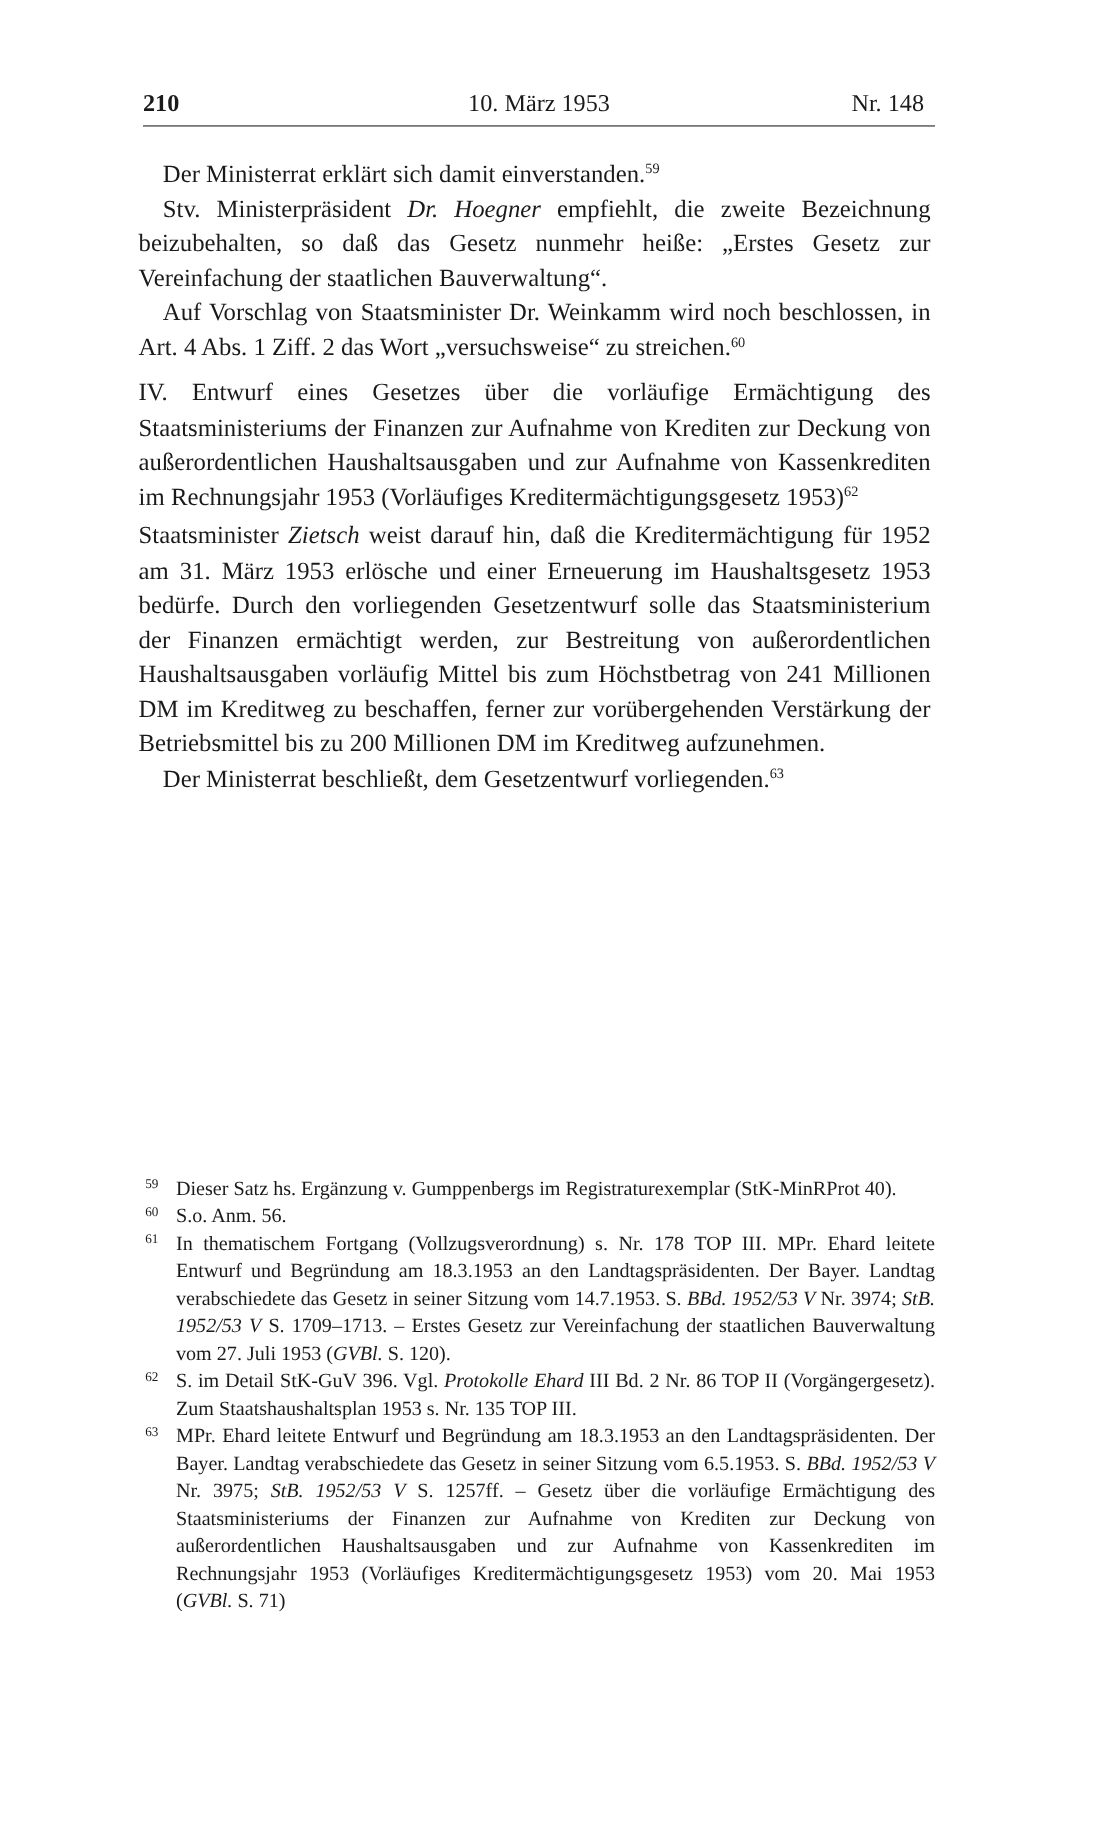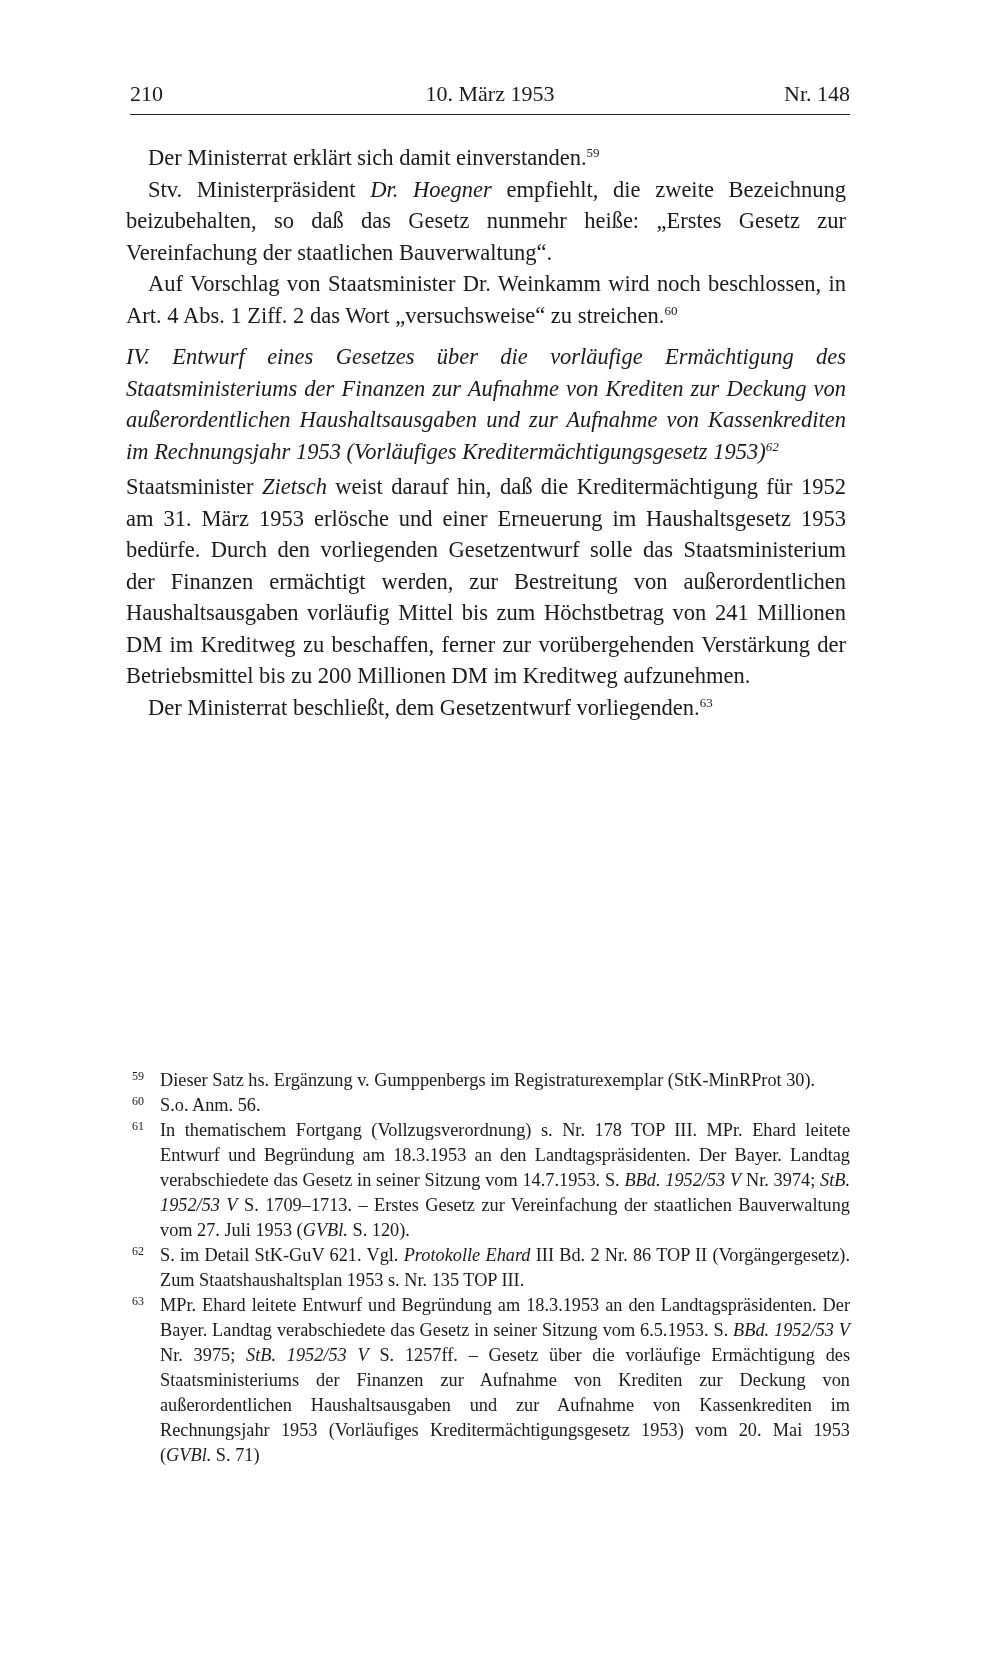--- a/index.html
+++ b/index.html
@@ -1,28 +1,28 @@
 <!DOCTYPE html>
 <html><head>
 <meta charset="utf-8">
 <style>
   html, body { margin: 0; padding: 0; background: #ffffff; }
   body { width: 1000px; height: 1666px; position: relative; overflow: hidden;
          font-family: "Liberation Serif", "DejaVu Serif", serif; color: #1a1a1a; }
   .header { position: absolute; left: 130px; top: 80px; width: 720px; height: 36px; }
   .header span { position: absolute; top: 0; font-size: 22px; line-height: 28px; }
-  .hdr-left { left: 0; }
+  .hdr-left { left: 0; font-weight: bold; }
   .hdr-center { left: 0; right: 0; text-align: center; }
-  .hdr-right { right: 0; }
+  .hdr-right { right: 10px; }
   .hdr-rule { position: absolute; left: 0; right: 0; top: 34px; border-top: 1.2px solid #222; }
   .body-text { position: absolute; left: 126px; top: 142px; width: 720px; font-size: 22.5px; line-height: 31.5px; }
   .body-text p { margin: 0; text-align: justify; }
   .indent { text-indent: 22px; }
   sup { font-size: 13px; vertical-align: 8px; line-height: 0; }
-  .heading { font-style: italic; margin-top: 10px !important; margin-bottom: 4px !important; text-align: justify; }
+  .heading { margin-top: 10px !important; margin-bottom: 4px !important; text-align: justify; }
   .notes { position: absolute; left: 130px; top: 1068px; width: 720px; font-size: 18.3px; line-height: 25px; }
   .note { position: relative; padding-left: 30px; text-align: justify; margin: 0; }
   .note .num { position: absolute; left: 2px; top: -4px; font-size: 12px; }
   i { font-style: italic; }
 </style>
 </head>
 <body>
 
 <div class="header">
   <span class="hdr-left">210</span>
@@ -34,18 +34,18 @@
 <div class="body-text">
   <p class="indent"><span>Der Ministerrat erklärt sich damit einverstanden.</span><sup>59</sup></p>
   <p class="indent"><span>Stv. Ministerpräsident </span><i>Dr. Hoegner</i><span> empfiehlt, die zweite Bezeichnung beizubehalten, so daß das Gesetz nunmehr heiße: „Erstes Gesetz zur Vereinfachung der staatlichen Bauverwaltung“.</span></p>
   <p class="indent"><span>Auf Vorschlag von Staatsminister Dr. Weinkamm wird noch beschlossen, in Art. 4 Abs. 1 Ziff. 2 das Wort „versuchsweise“ zu streichen.</span><sup>60</sup></p>
   <p class="heading"><span>IV. Entwurf eines Gesetzes über die vorläufige Ermächtigung des Staatsministeriums der Finanzen zur Aufnahme von Krediten zur Deckung von außerordentlichen Haushaltsausgaben und zur Aufnahme von Kassenkrediten im Rechnungsjahr 1953 (Vorläufiges Kreditermächtigungsgesetz 1953)</span><sup>62</sup></p>
   <p><span>Staatsminister </span><i>Zietsch</i><span> weist darauf hin, daß die Kreditermächtigung für 1952 am 31. März 1953 erlösche und einer Erneuerung im Haushaltsgesetz 1953 bedürfe. Durch den vorliegenden Gesetzentwurf solle das Staatsministerium der Finanzen ermächtigt werden, zur Bestreitung von außerordentlichen Haushaltsausgaben vorläufig Mittel bis zum Höchstbetrag von 241 Millionen DM im Kreditweg zu beschaffen, ferner zur vorübergehenden Verstärkung der Betriebsmittel bis zu 200 Millionen DM im Kreditweg aufzunehmen.</span></p>
   <p class="indent"><span>Der Ministerrat beschließt, dem Gesetzentwurf vorliegenden.</span><sup>63</sup></p>
 </div>
 
 <div class="notes">
-  <p class="note"><span class="num">59</span><span>Dieser Satz hs. Ergänzung v. Gumppenbergs im Registraturexemplar (StK-MinRProt 30).</span></p>
+  <p class="note"><span class="num">59</span><span>Dieser Satz hs. Ergänzung v. Gumppenbergs im Registraturexemplar (StK-MinRProt 40).</span></p>
   <p class="note"><span class="num">60</span><span>S.o. Anm. 56.</span></p>
   <p class="note"><span class="num">61</span><span>In thematischem Fortgang (Vollzugsverordnung) s. Nr. 178 TOP III. MPr. Ehard leitete Entwurf und Begründung am 18.3.1953 an den Landtagspräsidenten. Der Bayer. Landtag verabschiedete das Gesetz in seiner Sitzung vom 14.7.1953. S. </span><i>BBd. 1952/53 V</i><span> Nr. 3974; </span><i>StB. 1952/53 V</i><span> S. 1709–1713. – Erstes Gesetz zur Vereinfachung der staatlichen Bauverwaltung vom 27. Juli 1953 (</span><i>GVBl.</i><span> S. 120).</span></p>
-  <p class="note"><span class="num">62</span><span>S. im Detail StK-GuV 621. Vgl. </span><i>Protokolle Ehard</i><span> III Bd. 2 Nr. 86 TOP II (Vorgängergesetz). Zum Staatshaushaltsplan 1953 s. Nr. 135 TOP III.</span></p>
+  <p class="note"><span class="num">62</span><span>S. im Detail StK-GuV 396. Vgl. </span><i>Protokolle Ehard</i><span> III Bd. 2 Nr. 86 TOP II (Vorgängergesetz). Zum Staatshaushaltsplan 1953 s. Nr. 135 TOP III.</span></p>
   <p class="note"><span class="num">63</span><span>MPr. Ehard leitete Entwurf und Begründung am 18.3.1953 an den Landtagspräsidenten. Der Bayer. Landtag verabschiedete das Gesetz in seiner Sitzung vom 6.5.1953. S. </span><i>BBd. 1952/53 V</i><span> Nr. 3975; </span><i>StB. 1952/53 V</i><span> S. 1257ff. – Gesetz über die vorläufige Ermächtigung des Staatsministeriums der Finanzen zur Aufnahme von Krediten zur Deckung von außerordentlichen Haushaltsausgaben und zur Aufnahme von Kassenkrediten im Rechnungsjahr 1953 (Vorläufiges Kreditermächtigungsgesetz 1953) vom 20. Mai 1953 (</span><i>GVBl.</i><span> S. 71)</span></p>
 </div>
 
 </body></html>

